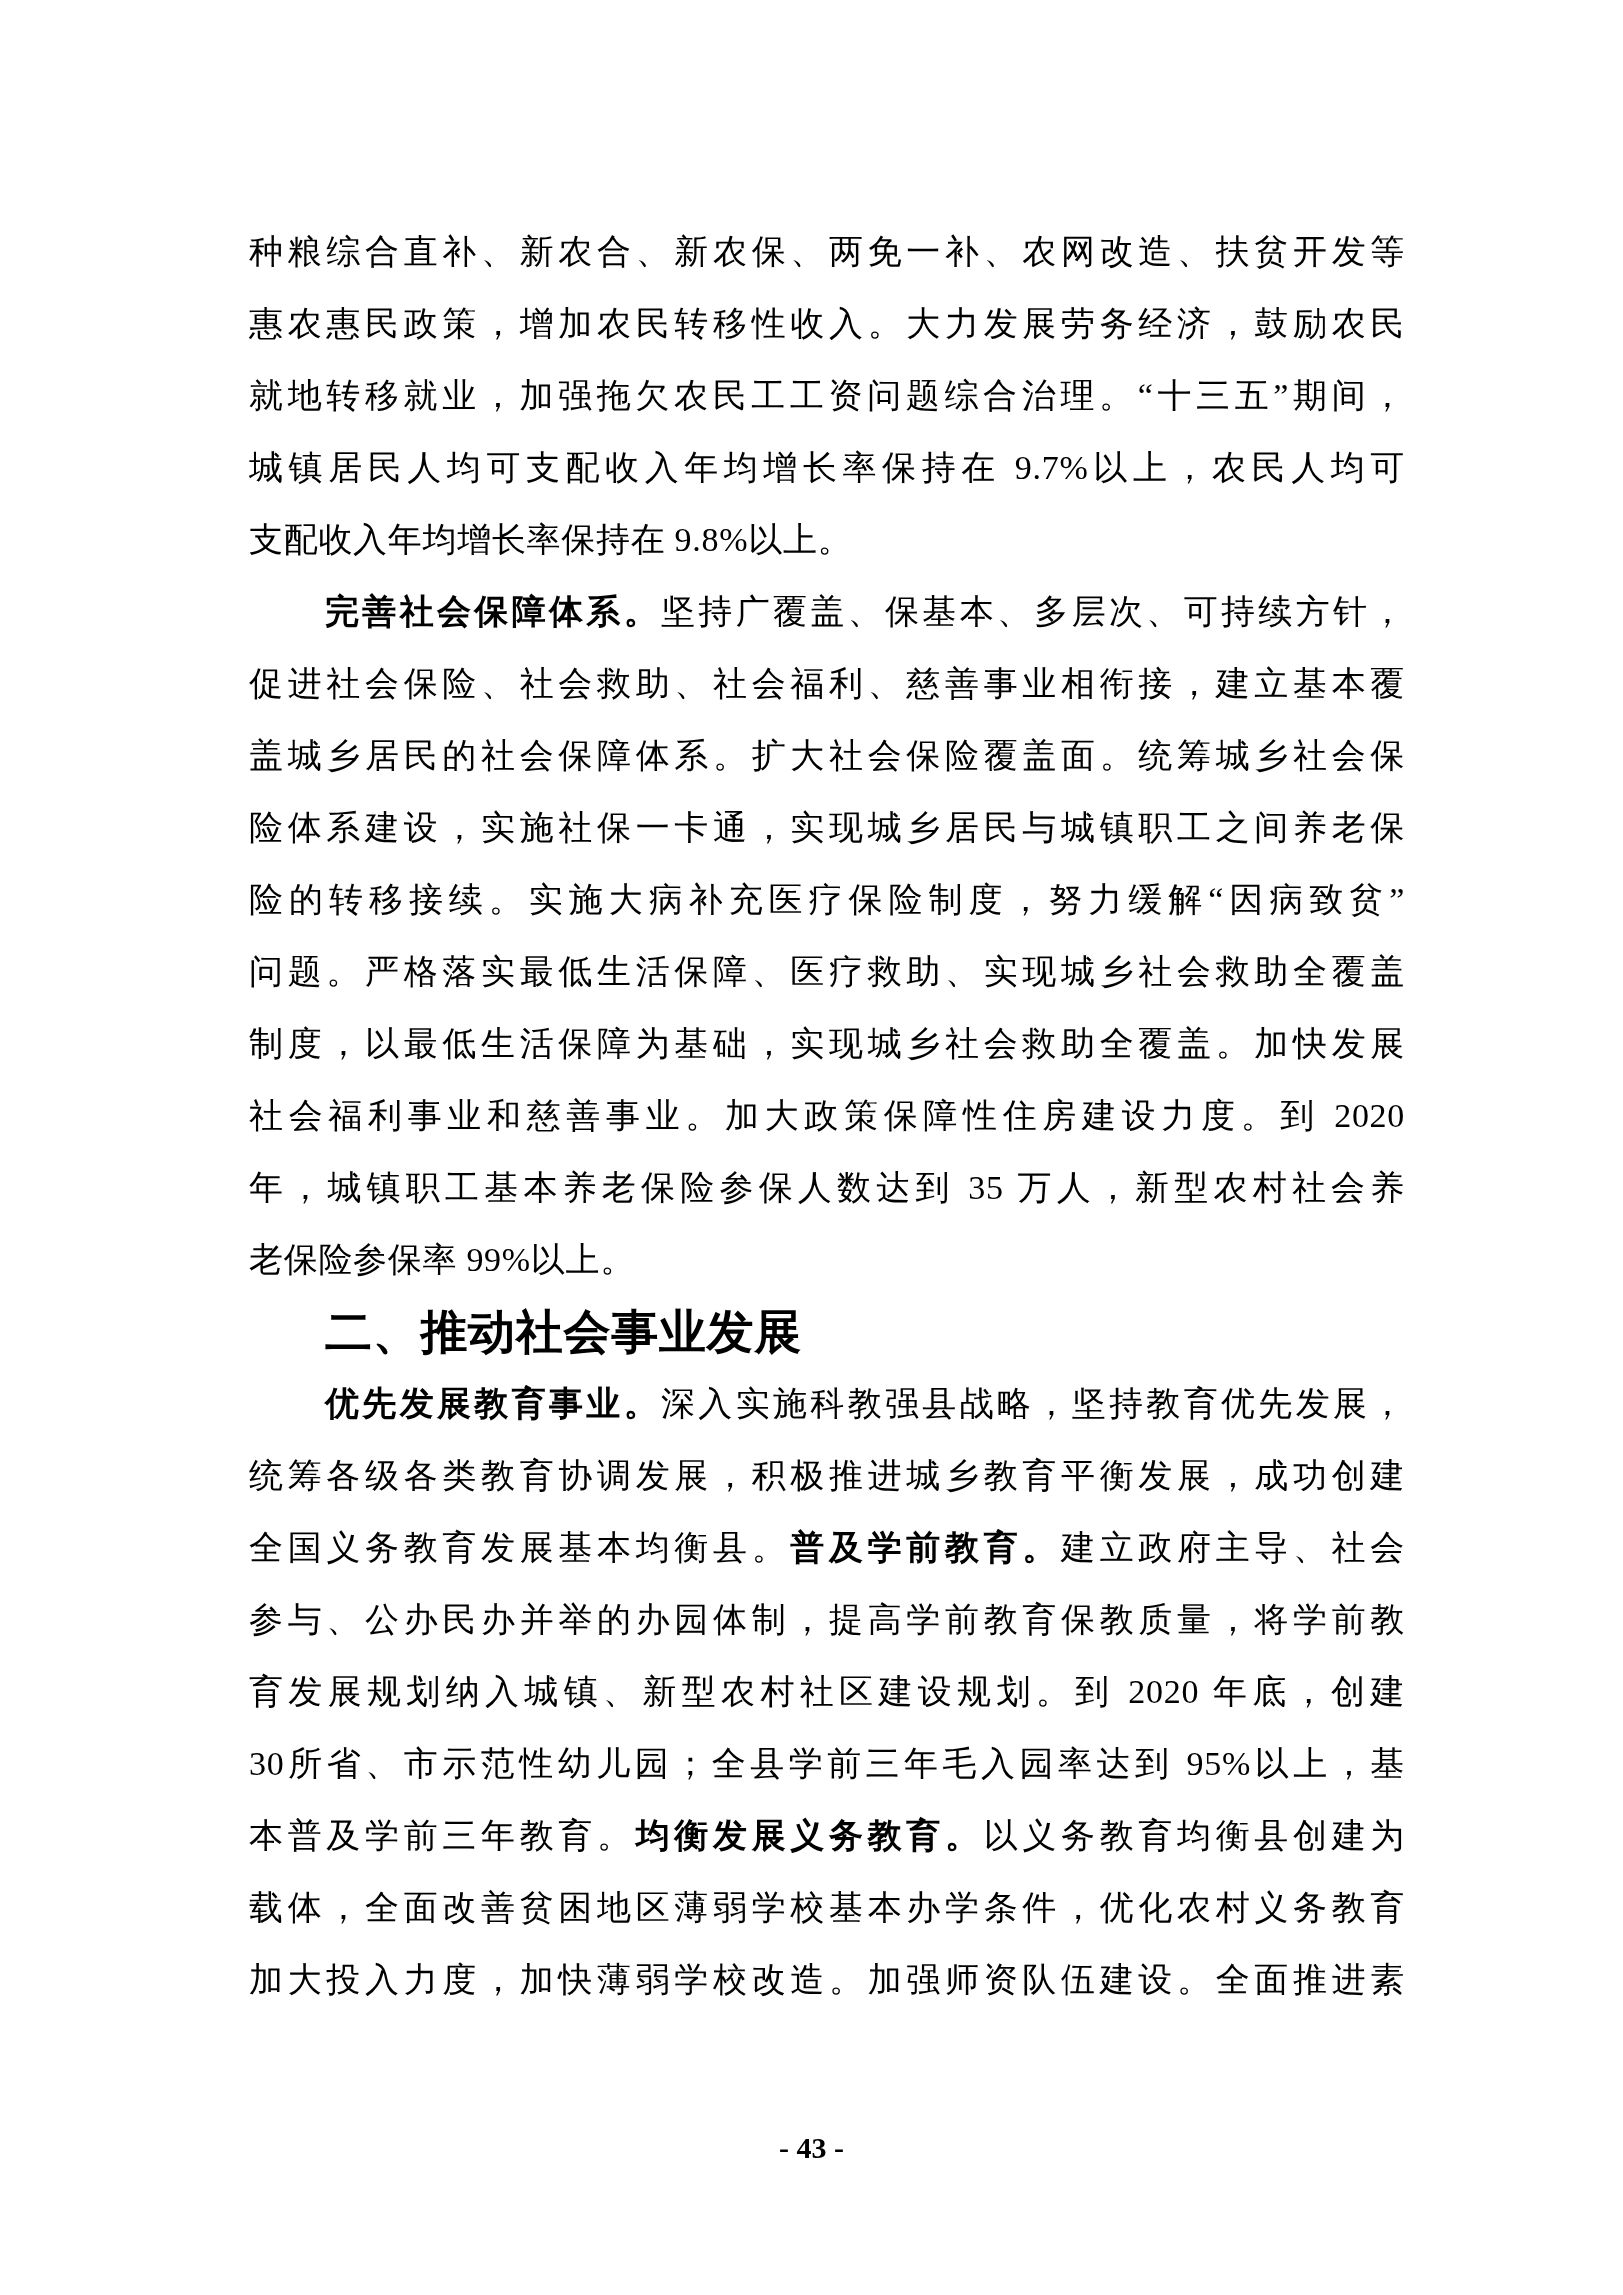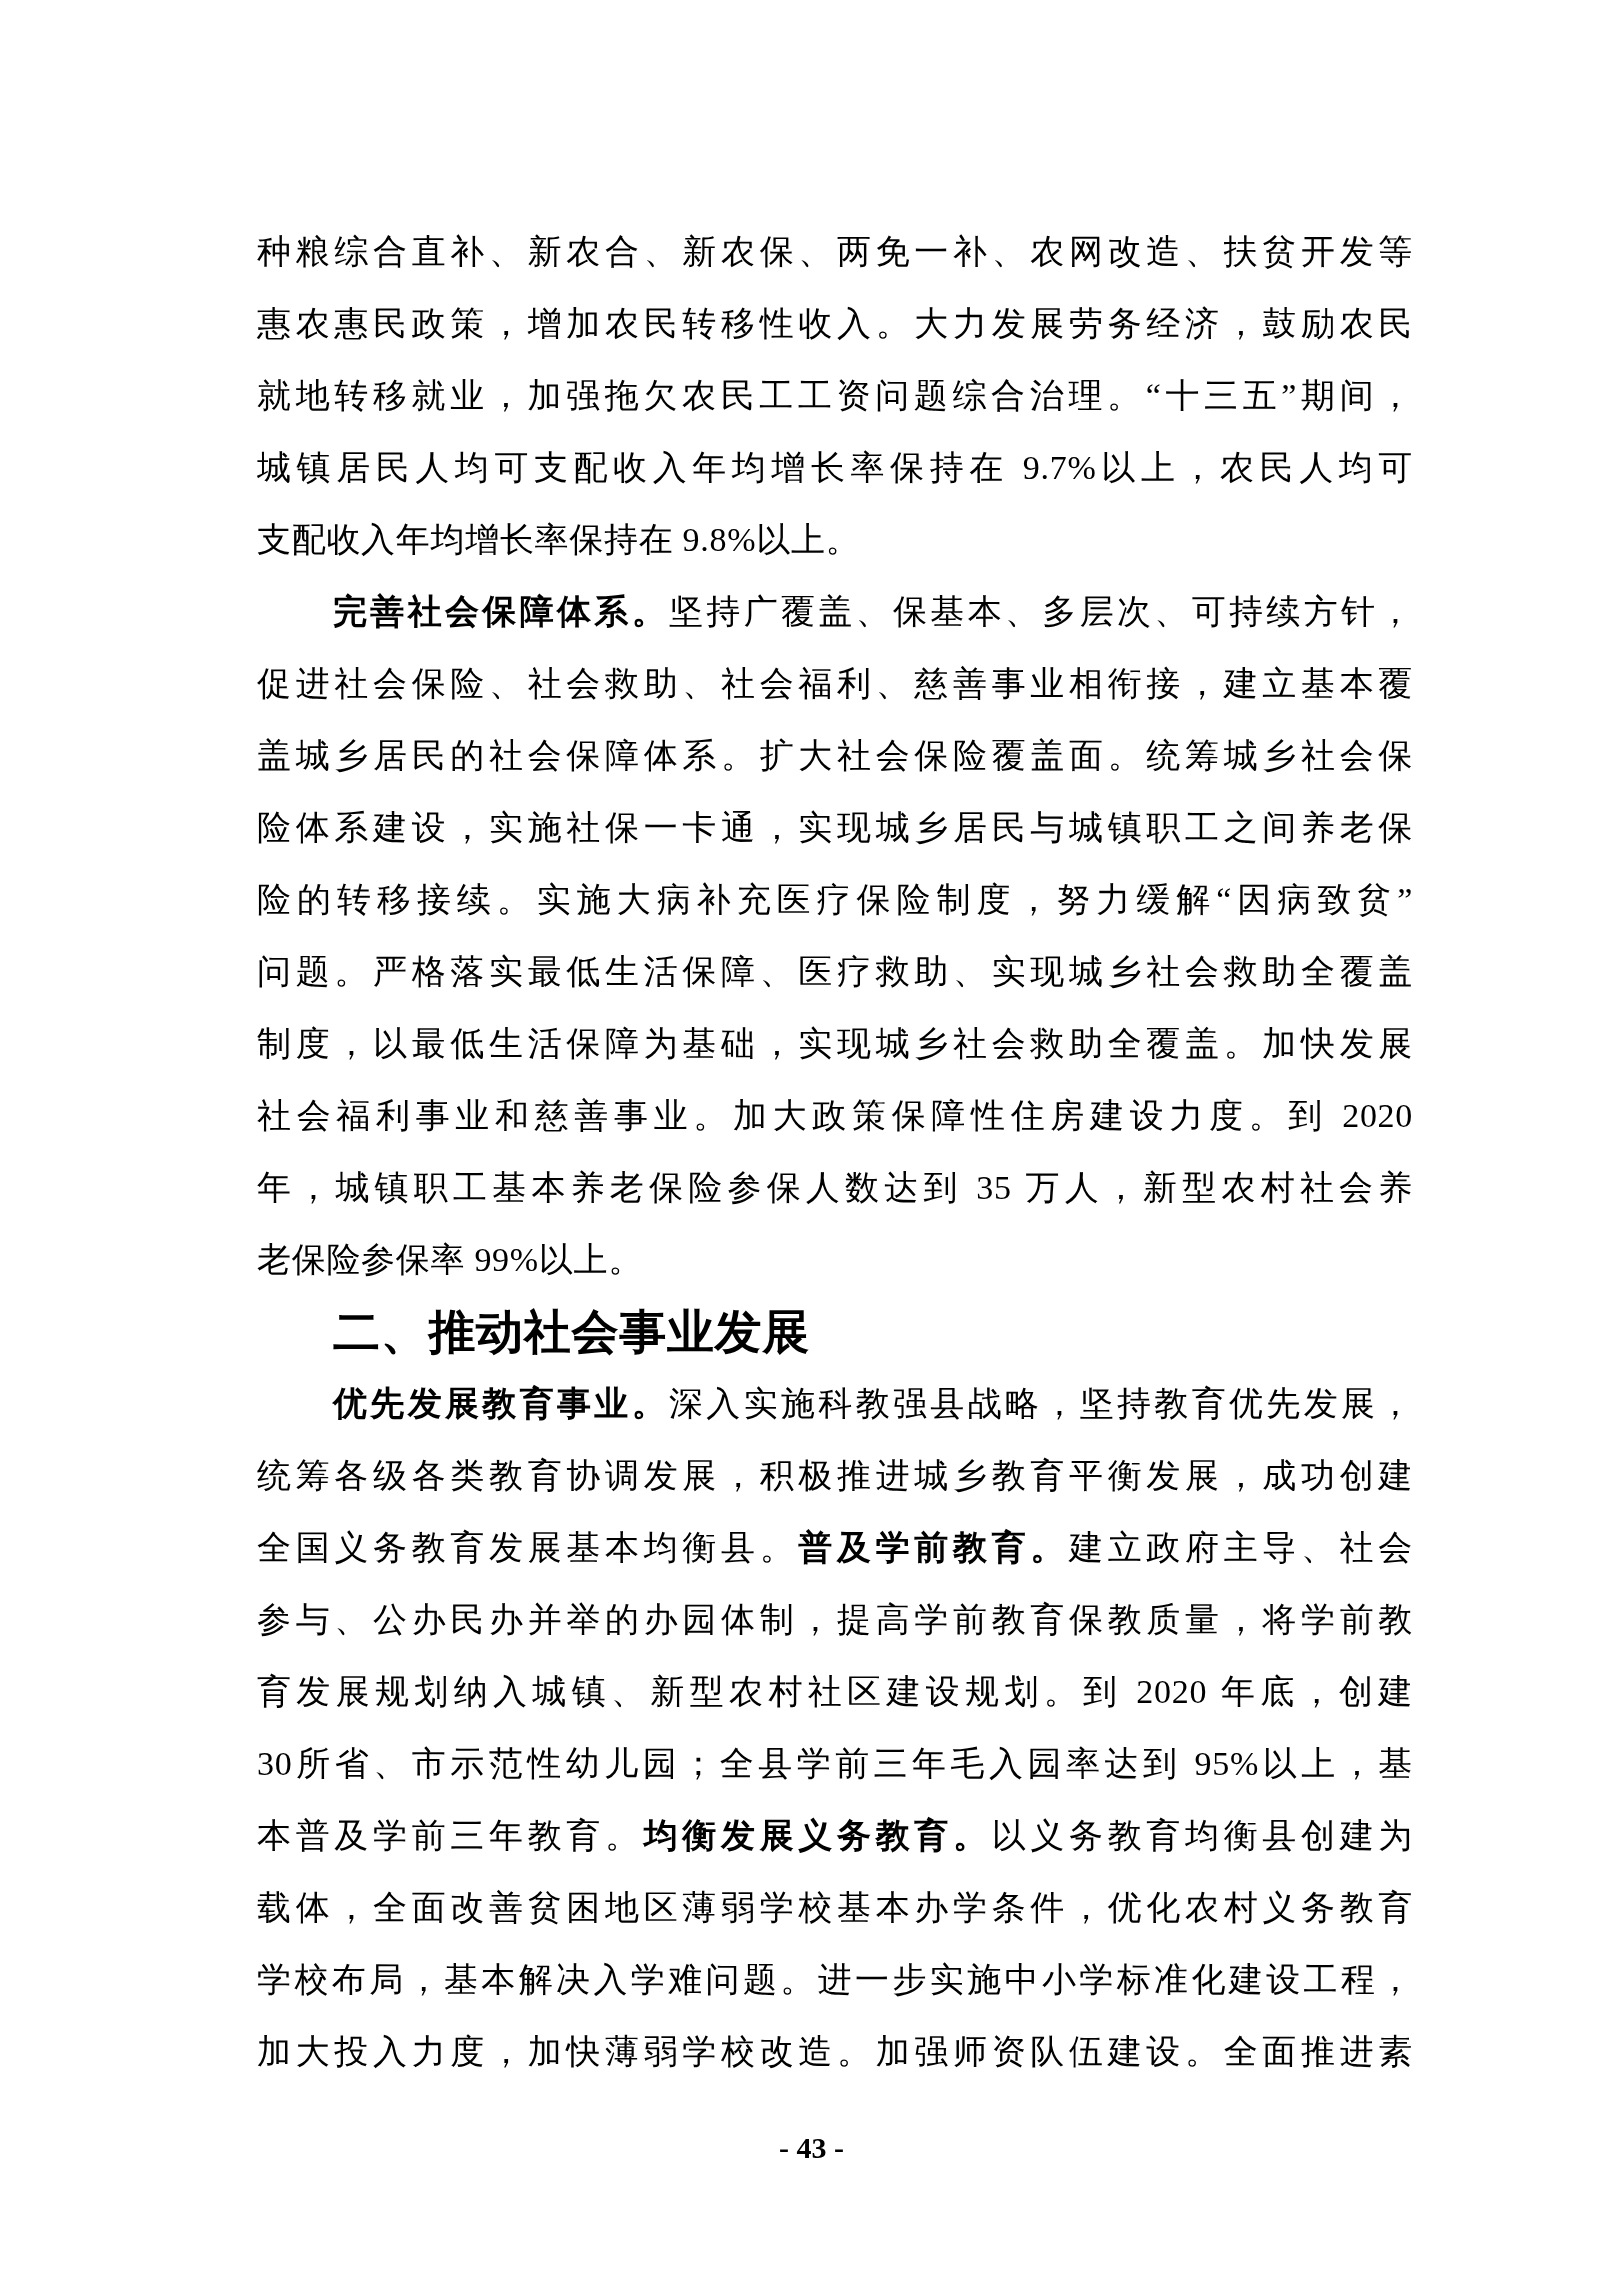--- a/index.html
+++ b/index.html
@@ -14,21 +14,20 @@
     background: #ffffff;
     color: #000000;
     font-family: "Liberation Serif", "DejaVu Serif", serif;
     overflow: hidden;
   }
   .text-block {
     position: absolute;
     left: 249px;
     top: 216px;
     width: 1156px;
-    margin-left: 8px;
   }
   .line {
     height: 72px;
     line-height: 72px;
     font-size: 34px;
     letter-spacing: 0.7px;
     text-align: justify;
     text-align-last: justify;
     text-justify: inter-character;
     white-space: nowrap;
@@ -94,21 +93,20 @@
 
     <div>
       <div class="line indent"><span class="lead-bold">优先发展教育事业。</span><span>深入实施科教强县战略，坚持教育优先发展，</span></div>
       <div class="line">统筹各级各类教育协调发展，积极推进城乡教育平衡发展，成功创建</div>
       <div class="line"><span>全国义务教育发展基本均衡县。</span><span class="lead-bold">普及学前教育。</span><span>建立政府主导、社会</span></div>
       <div class="line">参与、公办民办并举的办园体制，提高学前教育保教质量，将学前教</div>
       <div class="line">育发展规划纳入城镇、新型农村社区建设规划。到 2020 年底，创建</div>
       <div class="line">30所省、市示范性幼儿园；全县学前三年毛入园率达到 95%以上，基</div>
       <div class="line"><span>本普及学前三年教育。</span><span class="lead-bold">均衡发展义务教育。</span><span>以义务教育均衡县创建为</span></div>
       <div class="line">载体，全面改善贫困地区薄弱学校基本办学条件，优化农村义务教育</div>
-      <div class="line">学校布局，基本解决入学难问题。进一步实施中小学标准化建设工程，</div>
       <div class="line">加大投入力度，加快薄弱学校改造。加强师资队伍建设。全面推进素</div>
     </div>
 
   </div>
 
   <div class="footer">- 43 -</div>
 </div>
 
 
 </body></html>

